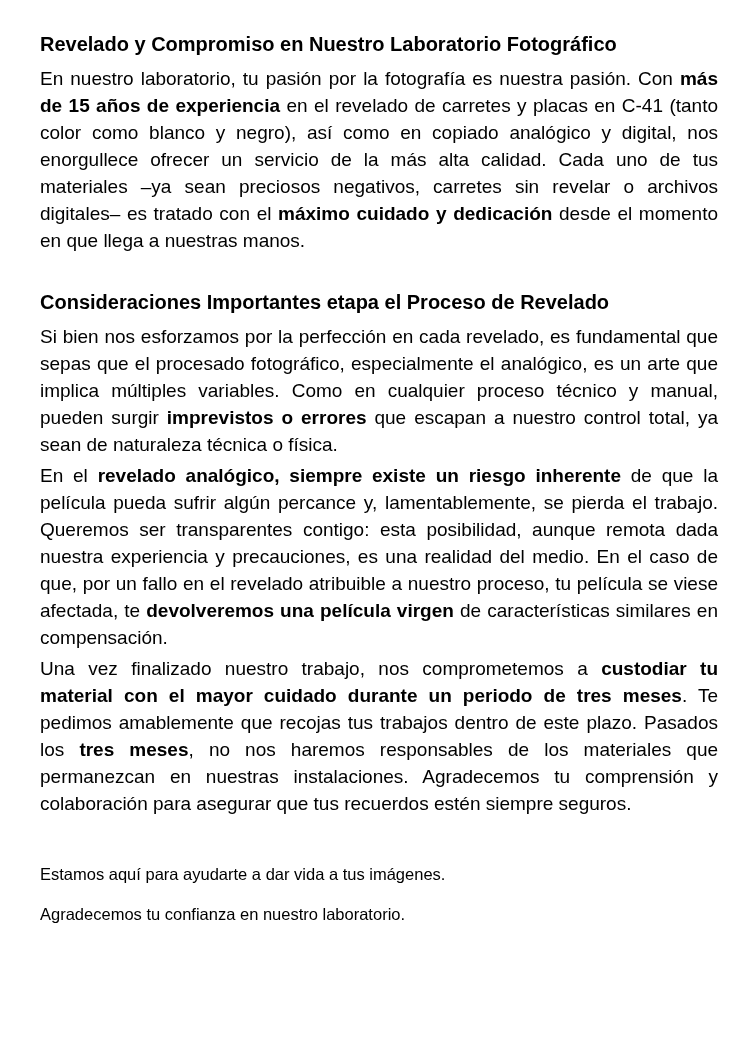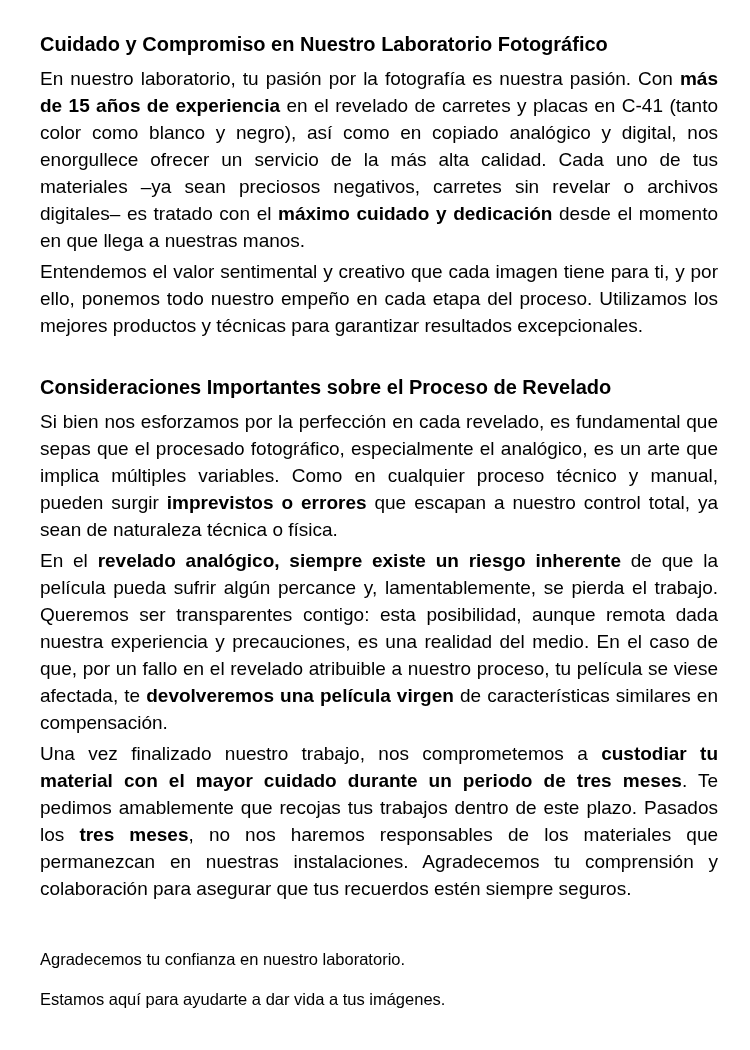--- a/index.html
+++ b/index.html
@@ -49,22 +49,21 @@
     color: #000000;
   }
   p.doc-paragraph + p.doc-closing {
     margin-top: 44px;
   }
 </style>
 </head>
 <body>
 
 <main class="page">
-    <h2 class="doc-heading"><span>Cuidado y Compromiso en Nuestro Laboratorio Fotográfico</span></h2>
+    <h2 class="doc-heading"><span>Revelado y Compromiso en Nuestro Laboratorio Fotográfico</span></h2>
     <p class="doc-paragraph"><span>En nuestro laboratorio, tu pasión por la fotografía es nuestra pasión. Con </span><strong>más de 15 años de experiencia</strong><span> en el revelado de carretes y placas en C-41 (tanto color como blanco y negro), así como en copiado analógico y digital, nos enorgullece ofrecer un servicio de la más alta calidad. Cada uno de tus materiales –ya sean preciosos negativos, carretes sin revelar o archivos digitales– es tratado con el </span><strong>máximo cuidado y dedicación</strong><span> desde el momento en que llega a nuestras manos.</span></p>
-    <p class="doc-paragraph"><span>Entendemos el valor sentimental y creativo que cada imagen tiene para ti, y por ello, ponemos todo nuestro empeño en cada etapa del proceso. Utilizamos los mejores productos y técnicas para garantizar resultados excepcionales.</span></p>
-    <h2 class="doc-heading"><span>Consideraciones Importantes sobre el Proceso de Revelado</span></h2>
+    <h2 class="doc-heading"><span>Consideraciones Importantes etapa el Proceso de Revelado</span></h2>
     <p class="doc-paragraph"><span>Si bien nos esforzamos por la perfección en cada revelado, es fundamental que sepas que el procesado fotográfico, especialmente el analógico, es un arte que implica múltiples variables. Como en cualquier proceso técnico y manual, pueden surgir </span><strong>imprevistos o errores</strong><span> que escapan a nuestro control total, ya sean de naturaleza técnica o física.</span></p>
     <p class="doc-paragraph"><span>En el </span><strong>revelado analógico, siempre existe un riesgo inherente</strong><span> de que la película pueda sufrir algún percance y, lamentablemente, se pierda el trabajo. Queremos ser transparentes contigo: esta posibilidad, aunque remota dada nuestra experiencia y precauciones, es una realidad del medio. En el caso de que, por un fallo en el revelado atribuible a nuestro proceso, tu película se viese afectada, te </span><strong>devolveremos una película virgen</strong><span> de características similares en compensación.</span></p>
     <p class="doc-paragraph"><span>Una vez finalizado nuestro trabajo, nos comprometemos a </span><strong>custodiar tu material con el mayor cuidado durante un periodo de tres meses</strong><span>. Te pedimos amablemente que recojas tus trabajos dentro de este plazo. Pasados los </span><strong>tres meses</strong><span>, no nos haremos responsables de los materiales que permanezcan en nuestras instalaciones. Agradecemos tu comprensión y colaboración para asegurar que tus recuerdos estén siempre seguros.</span></p>
+    <p class="doc-closing"><span>Estamos aquí para ayudarte a dar vida a tus imágenes.</span></p>
     <p class="doc-closing"><span>Agradecemos tu confianza en nuestro laboratorio.</span></p>
-    <p class="doc-closing"><span>Estamos aquí para ayudarte a dar vida a tus imágenes.</span></p>
   </main>
 
 </body></html>

